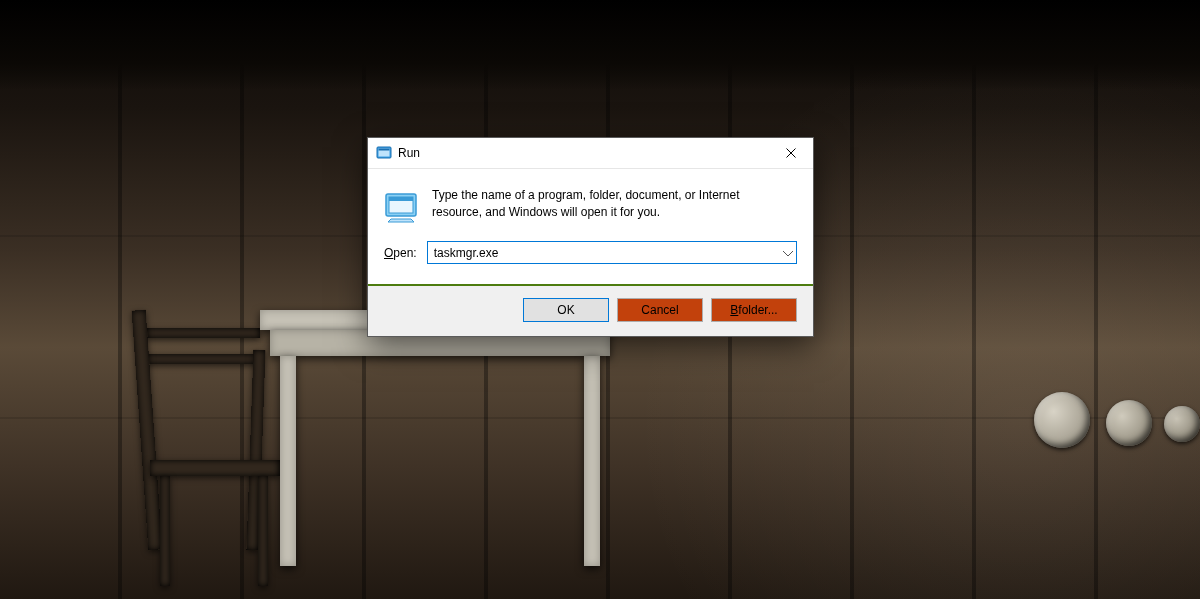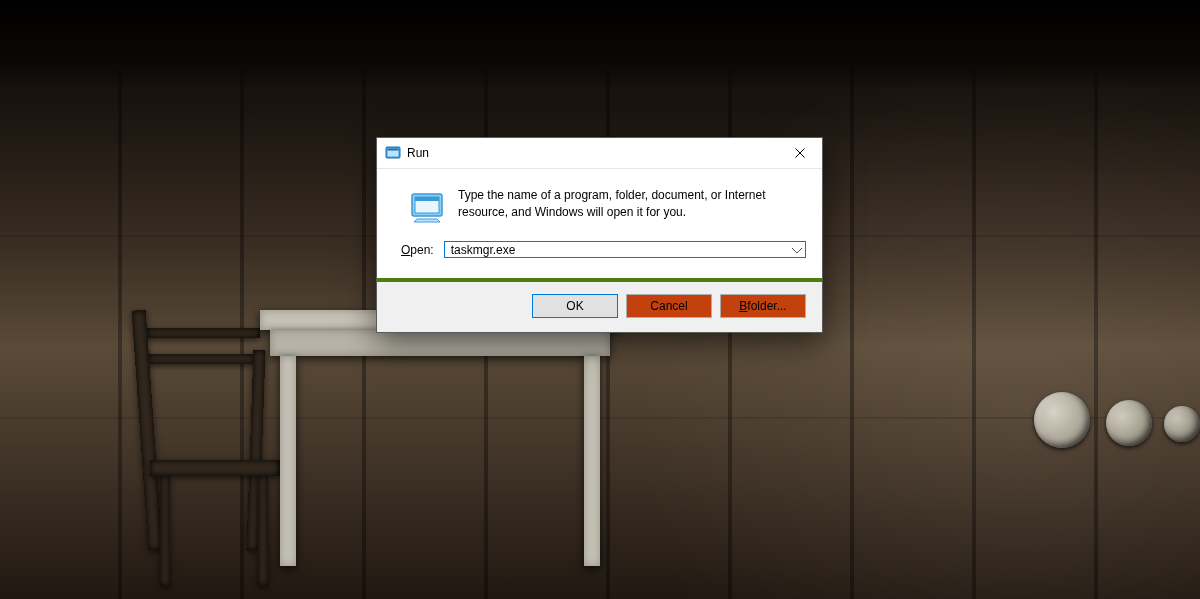--- a/index.html
+++ b/index.html
@@ -66,21 +66,21 @@
   .table .legR  { left:324px; top:46px; width:16px; height:210px; }
 
   .lid {
     position:absolute; border-radius:50%;
     box-shadow: inset -3px -3px 6px rgba(0,0,0,.6), inset 3px 3px 6px rgba(255,255,255,.2), 0 2px 4px rgba(0,0,0,.7);
   }
 
   
   .run-window {
     position: absolute;
-    left: 376px;
+    left: 367px;
     top: 137px;
     width: 445px;
     background: #ffffff;
     border: 1px solid #5b5b5b;
     box-shadow: 0 10px 30px rgba(0,0,0,0.55);
     color: #000;
   }
   .titlebar {
     height: 30px;
     background: #ffffff;
@@ -103,66 +103,65 @@
     display:flex; align-items:center; justify-content:center;
     font-size: 14px;
     color:#000;
   }
 
   .body-top {
     display:flex;
     padding: 18px 16px 10px 16px;
     gap: 14px;
     background:#fff;
-    margin-left:17px;
   }
   .run-icon {
     width: 34px; height: 34px;
     flex: 0 0 auto;
     margin-top: 2px;
   }
   .desc {
     font-size: 12px;
     line-height: 1.45;
     max-width: 340px;
   }
 
   .open-row {
     display:flex;
     align-items:center;
-    padding: 8px 16px 20px 24px;
+    padding: 8px 16px 20px 16px;
     gap: 10px;
     background:#fff;
   }
   .open-label { font-size:12px; }
   .open-label .ul { text-decoration: underline; }
   .combo {
     position: relative;
     flex: 1 1 auto;
   }
   .combo input {
     width: 100%;
-    height: 17px;
+    height: 23px;
     box-sizing: border-box;
     border: 1px solid #0078d7;
     padding: 2px 22px 2px 6px;
     font-family: inherit;
     font-size: 12px;
     outline: none;
   }
   .combo .chev {
     position:absolute;
     right: 4px; top: 50%; transform: translateY(-50%);
     pointer-events: none;
     color:#555;
   }
 
   .button-row {
     background: #f0f0f0;
-    border-top: 4px solid #4d7c0f;
+    border-top: 2px solid #4d7c0f;
     padding: 12px 16px 14px 16px;
     display:flex;
     justify-content:flex-end;
     gap: 8px;
   }
   .btn {
     min-width: 86px;
     height: 24px;
     font-size: 12px;
     background: #c2410c;

